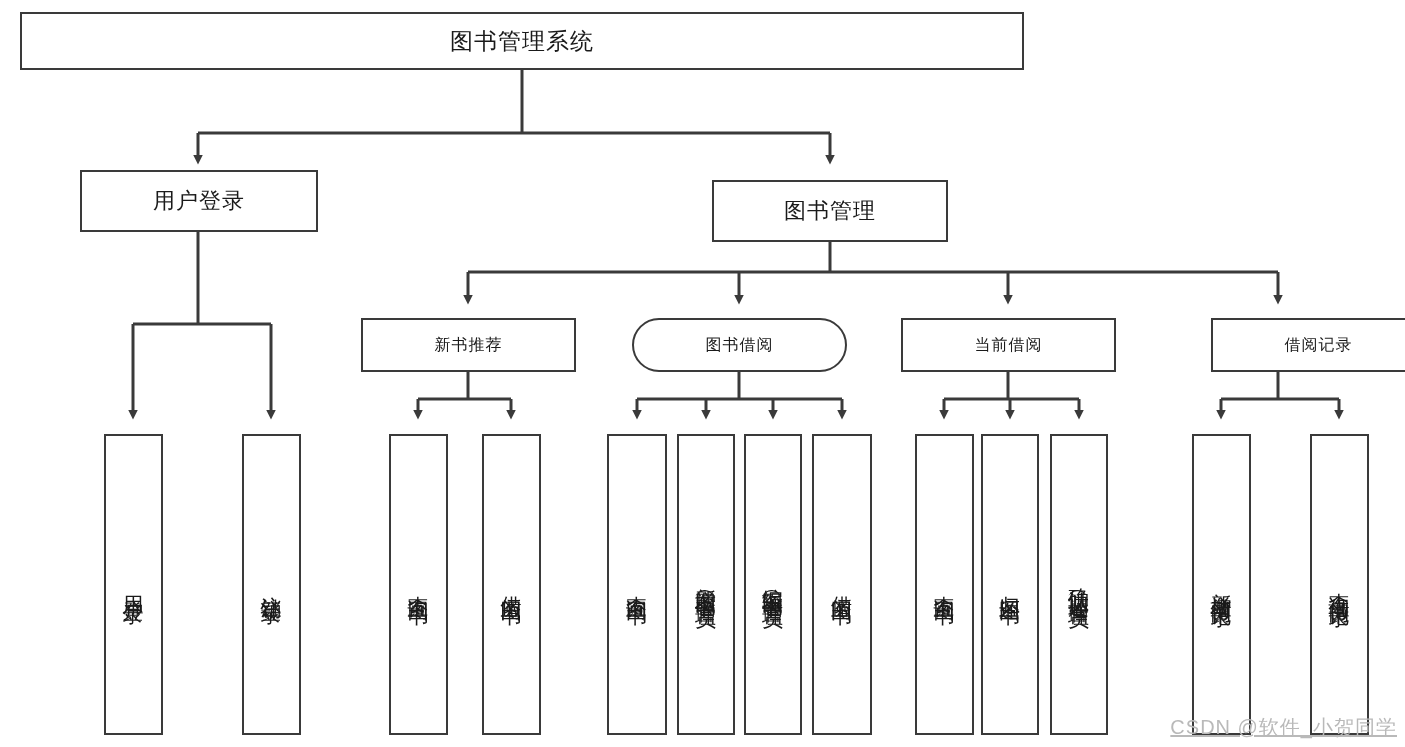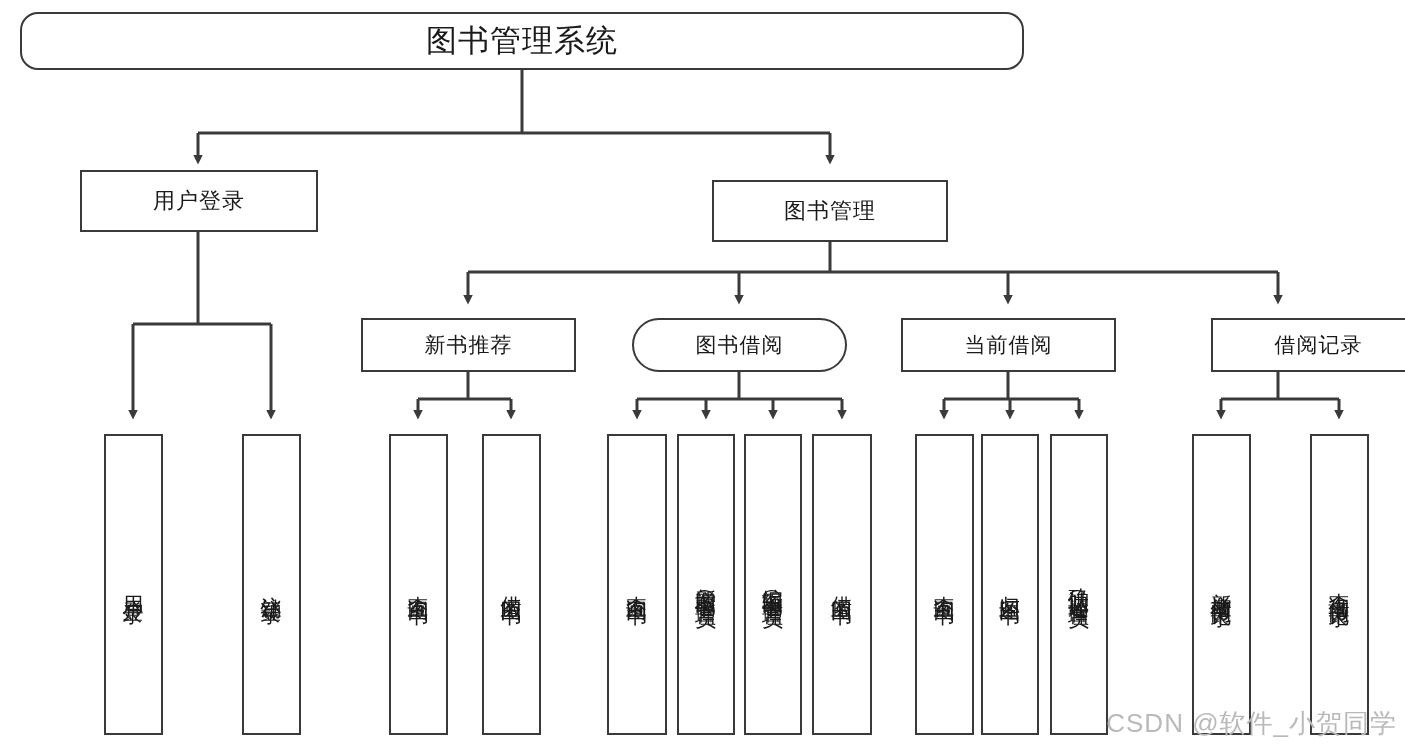--- a/index.html
+++ b/index.html
@@ -31,28 +31,27 @@
     box-sizing: border-box;
     background: #ffffff;
     border: 2px solid #3a3a3a;
     display: flex;
     align-items: center;
     justify-content: center;
     color: #1a1a1a;
     z-index: 2;
   }
   .node.root {
-    font-size: 31px;
-    border-radius: 18px;
+    font-size: 23px;
   }
   .node.level2 {
     font-size: 22px;
   }
   .node.level3 {
-    font-size: 21px;
+    font-size: 16px;
   }
   .node.leaf {
     font-size: 21px;
     align-items: center;
     justify-content: center;
     padding: 6px 0;
   }
   .vlabel {
     writing-mode: vertical-rl;
     text-orientation: upright;
@@ -62,25 +61,26 @@
     text-align: center;
   }
   .hlabel {
     white-space: nowrap;
     letter-spacing: 1px;
   }
   #watermark {
     position: absolute;
     right: 8px;
     bottom: 6px;
-    font-size: 26px;
+    font-size: 20px;
     color: #b9b9b9;
     letter-spacing: 1px;
     white-space: nowrap;
     z-index: 3;
+    text-decoration: underline;
   }
 </style>
 </head>
 <body>
 
 <div id="canvas">
 
   <svg id="wires" viewBox="0 0 1405 747" xmlns="http://www.w3.org/2000/svg">
     <defs>
       <marker id="arw" markerWidth="12" markerHeight="12" refX="1.5" refY="5" orient="auto" markerUnits="userSpaceOnUse">

